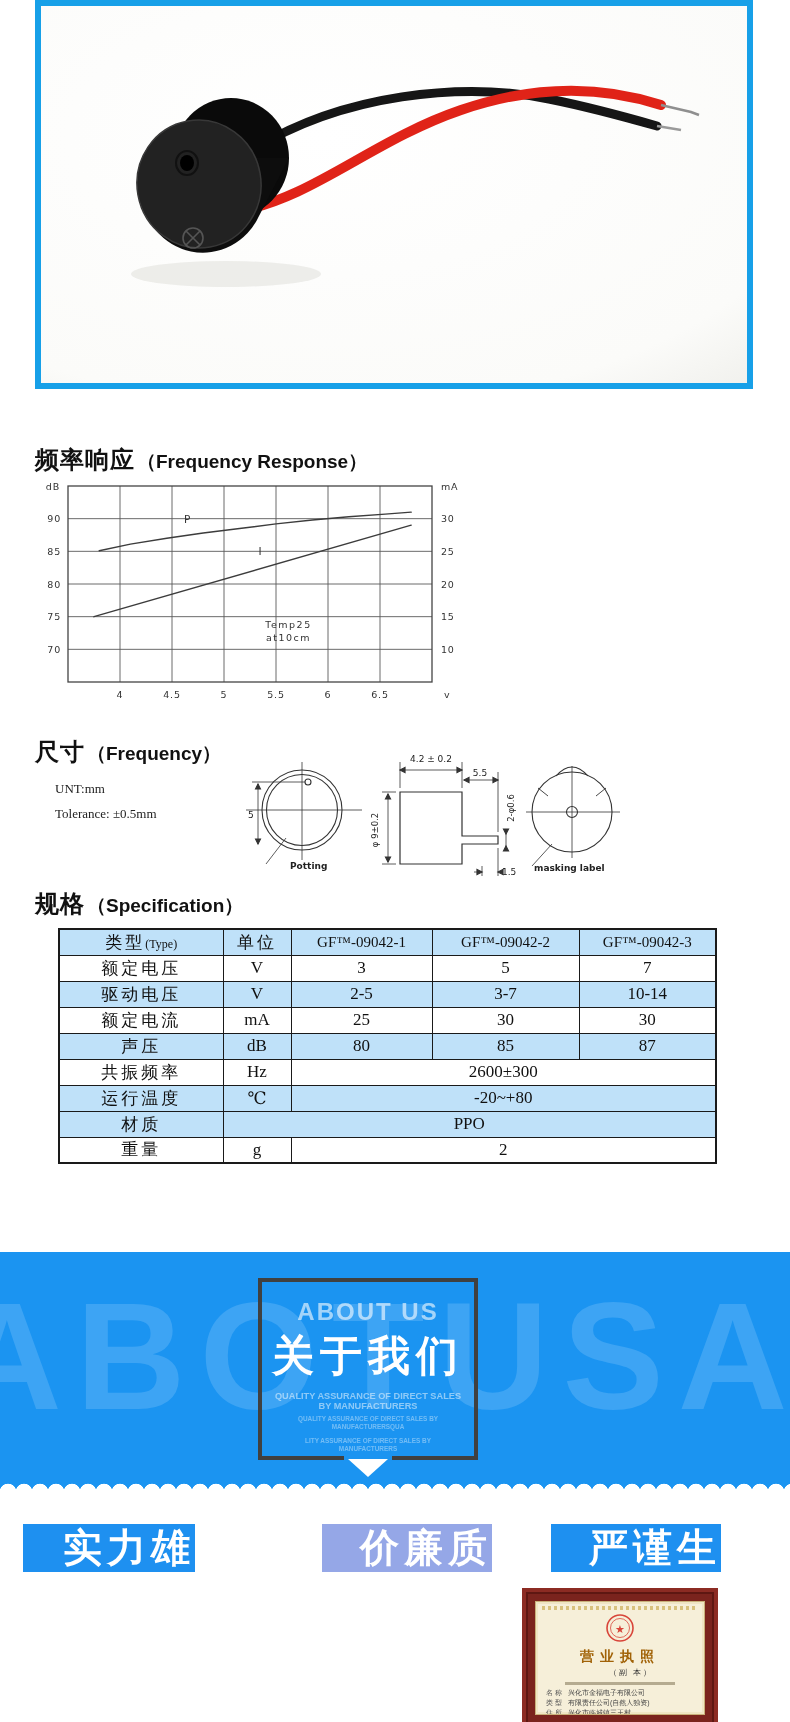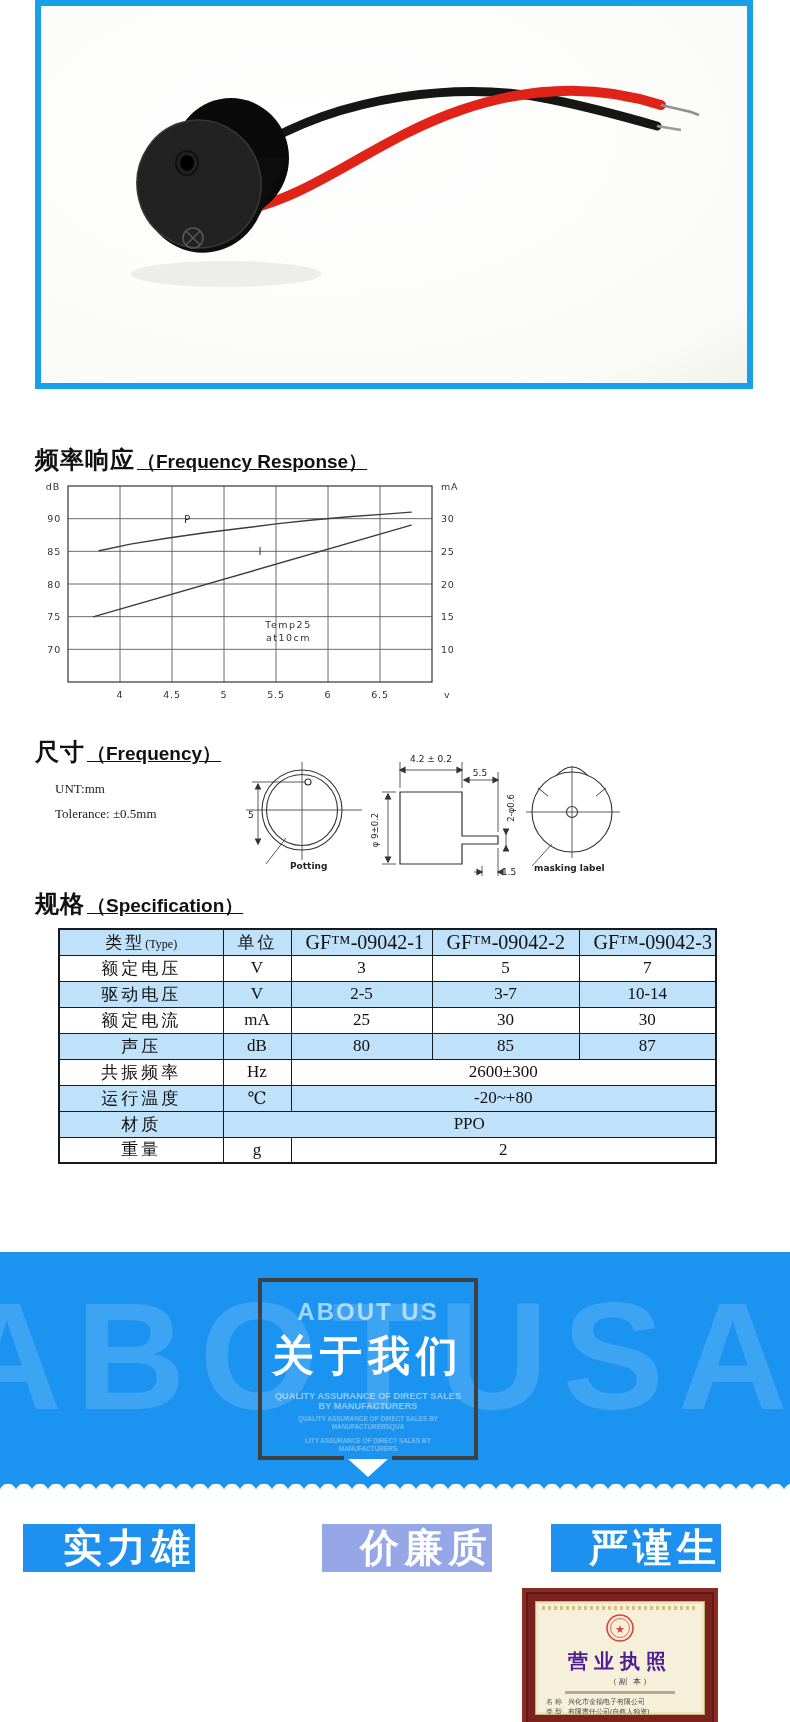--- a/index.html
+++ b/index.html
@@ -12,42 +12,42 @@
   body{font-family:"Liberation Sans","DejaVu Sans",sans-serif;}
   .page{position:relative;width:790px;height:1722px;margin:0 auto;background:#fff;overflow:hidden;}
 
   
   .photo-frame{position:absolute;left:35px;top:0;width:718px;height:389px;border:6px solid var(--frame-blue);background:#fff;}
   .photo-frame svg{display:block;width:100%;height:100%;}
 
   
   .sec-heading{position:absolute;left:35px;color:#111;white-space:nowrap;}
   .h-cn{font-size:24px;font-weight:bold;letter-spacing:1px;}
-  .h-en{font-size:19px;font-weight:600;margin-left:2px;text-decoration:underline;}
+  .h-en{font-size:19px;font-weight:600;margin-left:2px;}
   .freq-heading{top:444px;}
   .dims-heading{top:736px;}
   .spec-heading{top:888px;}
 
   .freq-chart{position:absolute;left:34px;top:470px;}
 
   .dims-notes{position:absolute;left:55px;top:776px;font-family:"Liberation Serif","DejaVu Serif",serif;font-size:13px;color:#222;line-height:25px;}
   .dim-svg{position:absolute;}
   .dim-front{left:228px;top:758px;}
   .dim-side{left:362px;top:746px;}
   .dim-back{left:508px;top:756px;}
   .dim-svg text{font-family:"DejaVu Sans",sans-serif;fill:#222;}
 
   
   .spec-table{position:absolute;left:58px;top:928px;width:657px;border-collapse:collapse;table-layout:fixed;
     font-family:"Liberation Serif","DejaVu Serif",serif;color:#111;}
-  .spec-table td{border:1px solid #1a1a1a;height:26px;text-align:center;vertical-align:middle;font-size:17px;padding:0 14px;overflow:hidden;white-space:nowrap;}
+  .spec-table td{border:1px solid #1a1a1a;height:26px;text-align:center;vertical-align:middle;font-size:17px;padding:0 8px;overflow:hidden;white-space:nowrap;}
   .spec-table{border:2px solid #1a1a1a;}
   .spec-table tr.alt td{background:var(--table-blue);}
   .spec-table td.lab{letter-spacing:3px;}
-  .spec-table td.model{font-size:20px;}
+  .spec-table td.model{font-size:15px;}
   .spec-table .tsmall{font-size:12px;letter-spacing:0;}
 
   
   .about{position:absolute;left:0;top:1252px;width:790px;height:240px;background:var(--about-blue);overflow:hidden;}
   .watermark{position:absolute;left:-48px;top:28px;font-size:152px;font-weight:bold;color:#3da4f4;letter-spacing:14px;white-space:nowrap;line-height:1;}
   .about-box{position:absolute;left:258px;top:26px;width:220px;height:182px;border:4px solid #404040;text-align:center;}
   .about-en{margin-top:16px;font-size:24px;font-weight:bold;letter-spacing:2px;color:rgba(255,255,255,.6);}
   .about-cn{margin-top:2px;font-size:42px;font-weight:bold;letter-spacing:6px;color:#fff;}
   .about-sub{margin-top:6px;font-size:10px;font-weight:bold;color:rgba(255,255,255,.5);transform:scale(.92);}
   .about-tiny{font-size:8px;font-weight:bold;color:rgba(255,255,255,.38);transform:scale(.8);line-height:11px;}
@@ -68,21 +68,21 @@
   .intro{position:absolute;left:20px;top:1584px;width:488px;font-size:23px;line-height:46px;color:#131313;
     text-indent:2em;letter-spacing:.5px;}
 
   
   .license{position:absolute;left:522px;top:1588px;width:196px;height:140px;background:#7a231d;
     border:4px solid #8c2b23;box-shadow:inset 0 0 0 2px #5e1712;padding:9px;}
   .license-inner{width:100%;height:100%;background:#f6efd9;border:1px solid #c8b07a;box-shadow:inset 0 0 0 2px #efe5c4;
     text-align:center;overflow:hidden;padding-top:3px;}
   .lic-frieze{height:4px;margin:1px 6px;background:repeating-linear-gradient(90deg,#d8c27e 0 3px,#f6efd9 3px 6px);}
   .emblem{margin:2px auto 0;width:30px;height:30px;}
-  .lic-title{font-family:"Liberation Serif","DejaVu Serif",serif;font-size:20px;font-weight:bold;color:#4c1d95;letter-spacing:6px;margin-top:1px;}
+  .lic-title{font-family:"Liberation Serif","DejaVu Serif",serif;font-size:14px;font-weight:bold;color:#a16207;letter-spacing:6px;margin-top:1px;}
   .lic-sub{font-size:8px;color:#333;margin-top:1px;letter-spacing:2px;padding-left:22px;}
   .lic-code-bar{height:3px;width:110px;margin:4px auto 3px;background:#b5ab90;}
   .lic-fields{padding:0 10px;text-align:left;}
   .lic-row{display:flex;font-size:7px;color:#444;line-height:10px;}
   .lic-row .k{width:22px;color:#555;flex:none;}
   .lic-row .v{flex:1;white-space:nowrap;overflow:hidden;}
 </style>
 </head>
 <body>
 

